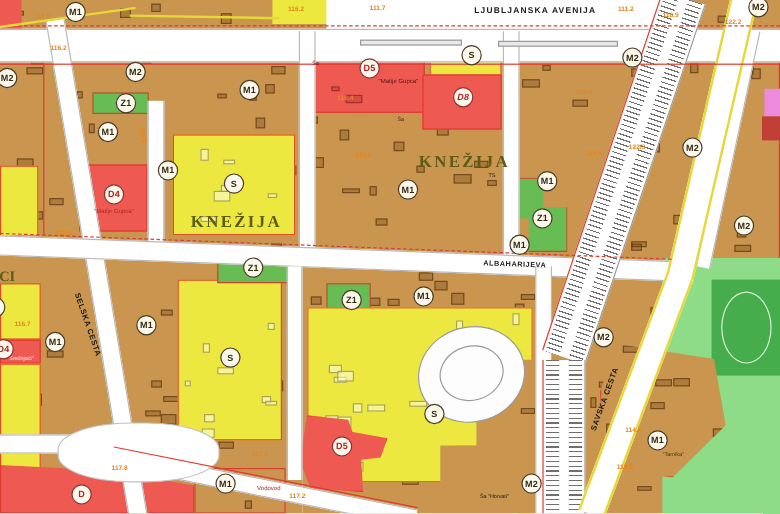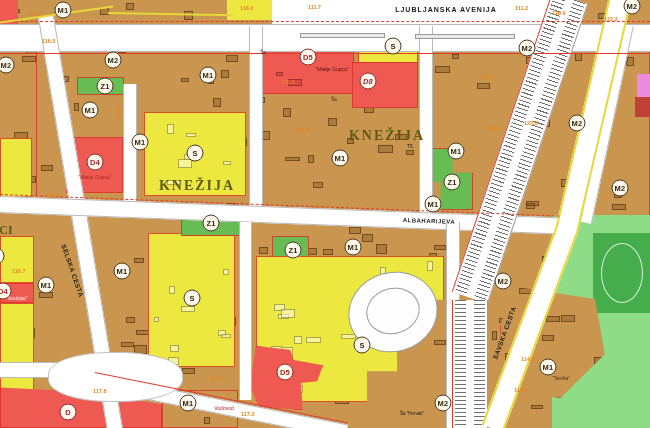--- a/index.html
+++ b/index.html
@@ -331,21 +331,21 @@
     <div class="zc" style="left: 6px; top: 65px;">M2</div>
     <div class="zc" style="left: 113px; top: 60px;">M2</div>
     <div class="zc" style="left: 105px; top: 86px;">Z1</div>
     <div class="zc" style="left: 90px; top: 110px;">M1</div>
     <div class="zc" style="left: 208px; top: 75px;">M1</div>
     <div class="zc" style="left: 140px; top: 142px;">M1</div>
     <div class="zc" style="left: 195px; top: 153px;">S</div>
     <div class="zc d" style="left: 95px; top: 162px;">D4</div>
     <div class="zc d" style="left: 308px; top: 57px;">D5</div>
     <div class="zc" style="left: 393px; top: 46px;">S</div>
-    <div class="zc d" style="left: 368px; top: 81px; font-style: italic;">D8</div>
+    <div class="zc d" style="left: 386px; top: 81px; font-style: italic;">D8</div>
     <div class="zc" style="left: 340px; top: 158px;">M1</div>
     <div class="zc" style="left: 527px; top: 48px;">M2</div>
     <div class="zc" style="left: 577px; top: 123px;">M2</div>
     <div class="zc" style="left: 456px; top: 151px;">M1</div>
     <div class="zc" style="left: 452px; top: 182px;">Z1</div>
     <div class="zc" style="left: 433px; top: 204px;">M1</div>
     <div class="zc" style="left: 632px; top: 6px;">M2</div>
     <div class="zc" style="left: 620px; top: 188px;">M2</div>
     <div class="zc" style="left: 46px; top: 285px;">M1</div>
     <div class="zc" style="left: 122px; top: 271px;">M1</div>

